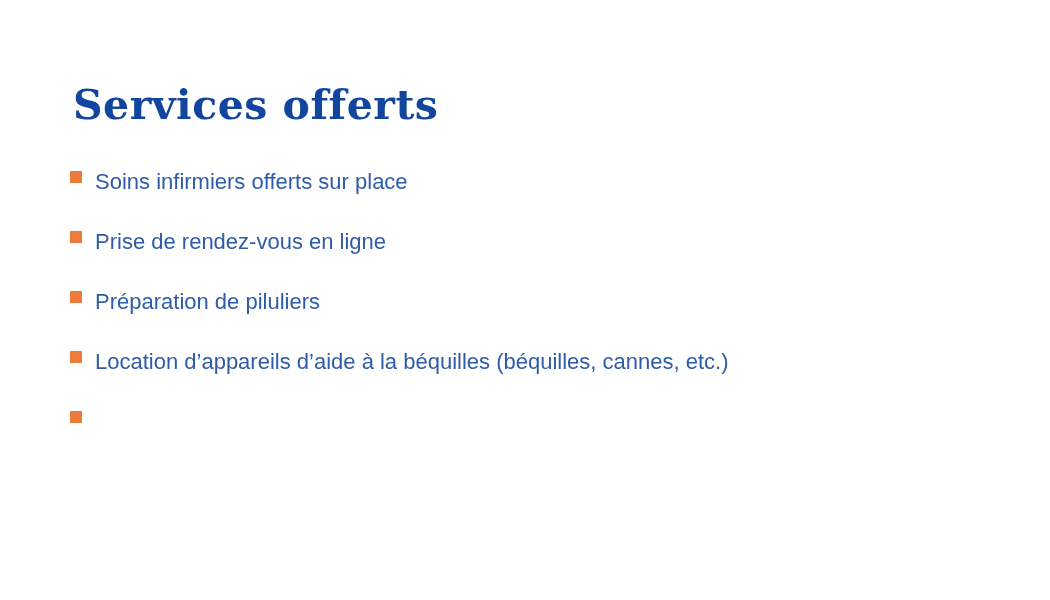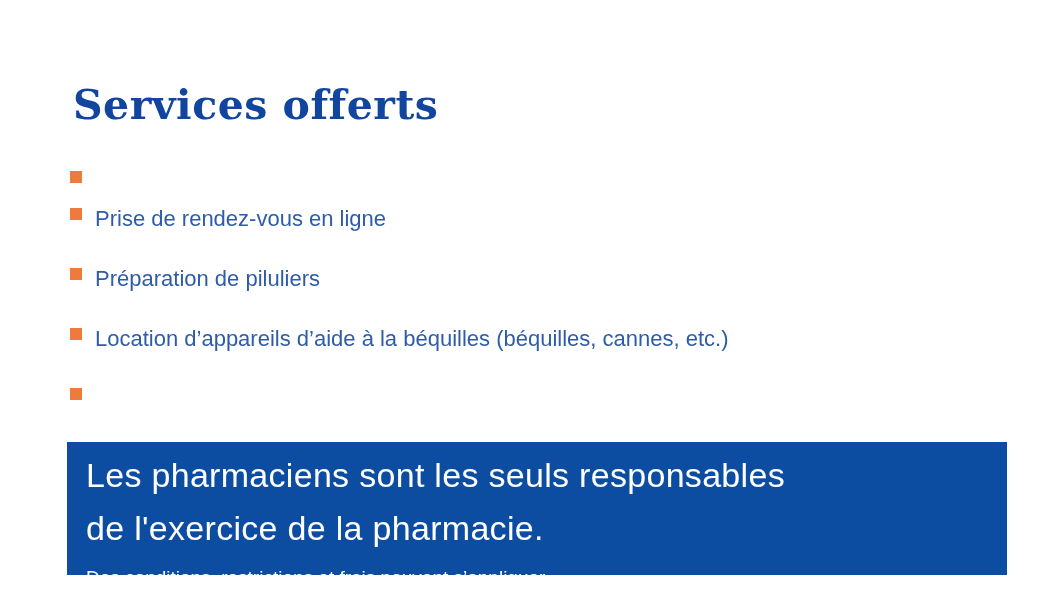--- a/index.html
+++ b/index.html
@@ -86,37 +86,33 @@
 </head>
 <body>
 
 <main class="slide">
 
   <h1 class="title">Services offerts</h1>
 
   <ul class="services">
     <li class="service">
       <span class="bullet"></span>
+      <span>Soins infirmiers offerts sur place</span>
     </li>
     <li class="service">
       <span class="bullet"></span>
       <span>Prise de rendez-vous en ligne</span>
     </li>
     <li class="service">
       <span class="bullet"></span>
       <span>Préparation de piluliers</span>
     </li>
     <li class="service">
       <span class="bullet"></span>
       <span>Location d’appareils d’aide à la béquilles (béquilles, cannes, etc.)</span>
     </li>
     <li class="service">
       <span class="bullet"></span>
     </li>
   </ul>
 
-  <section class="banner">
-    <p class="banner-line">Les pharmaciens sont les seuls responsables</p>
-    <p class="banner-line">de l'exercice de la pharmacie.</p>
-    <p class="banner-note">Des conditions, restrictions et frais peuvent s’appliquer.</p>
-  </section>
 
 </main>
 
 </body></html>

